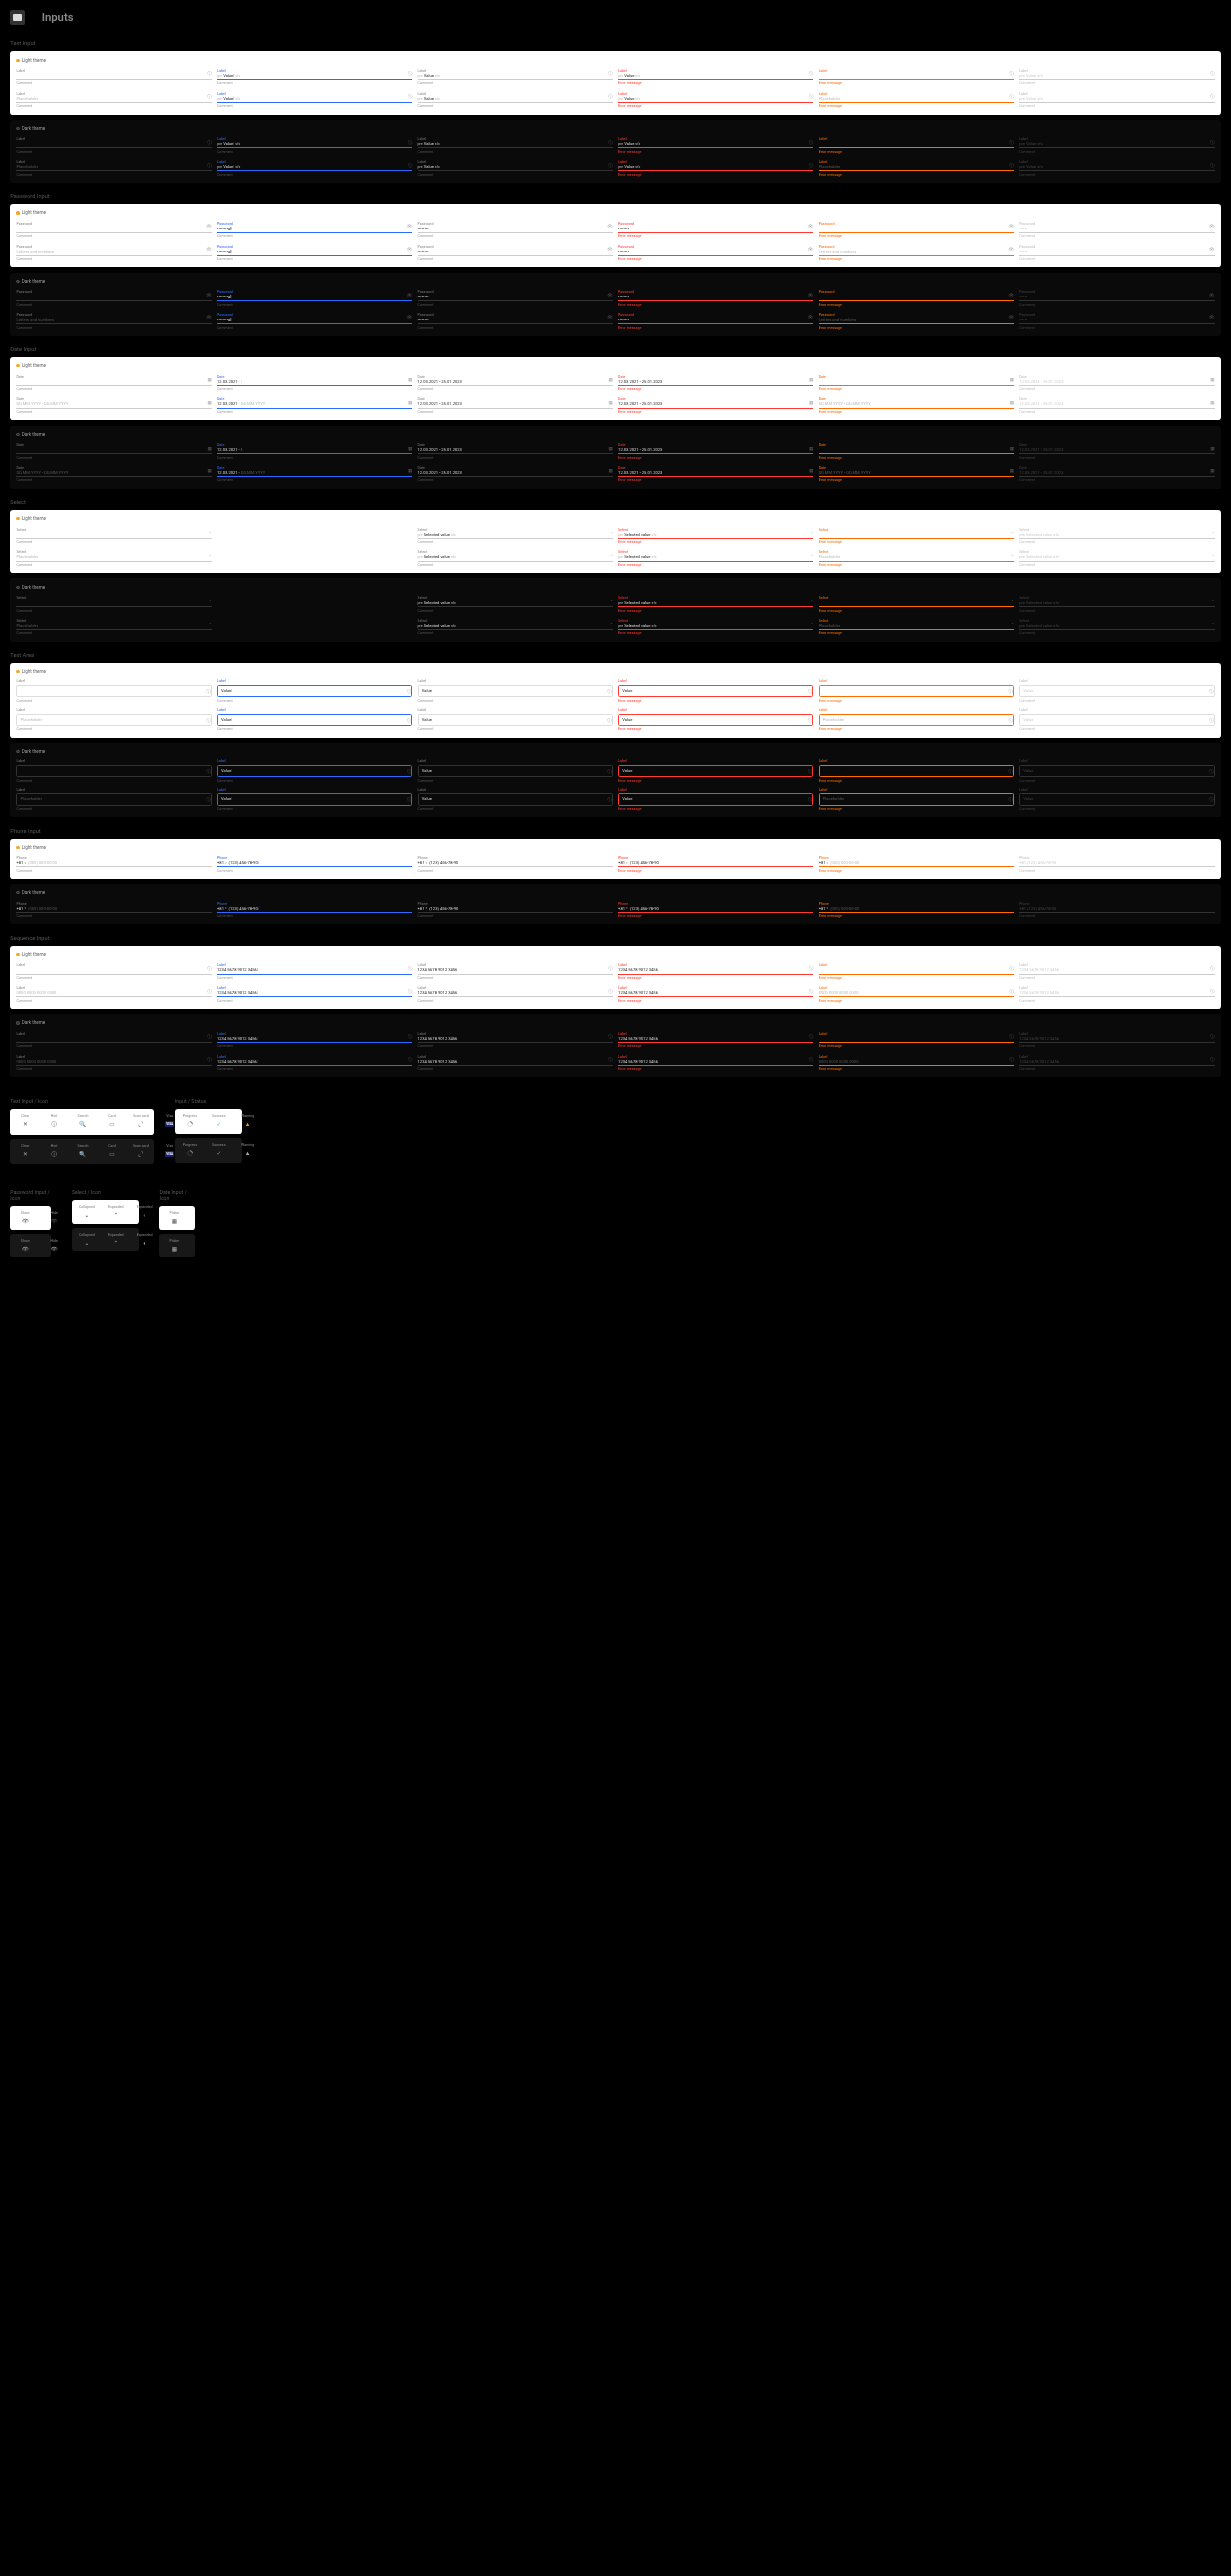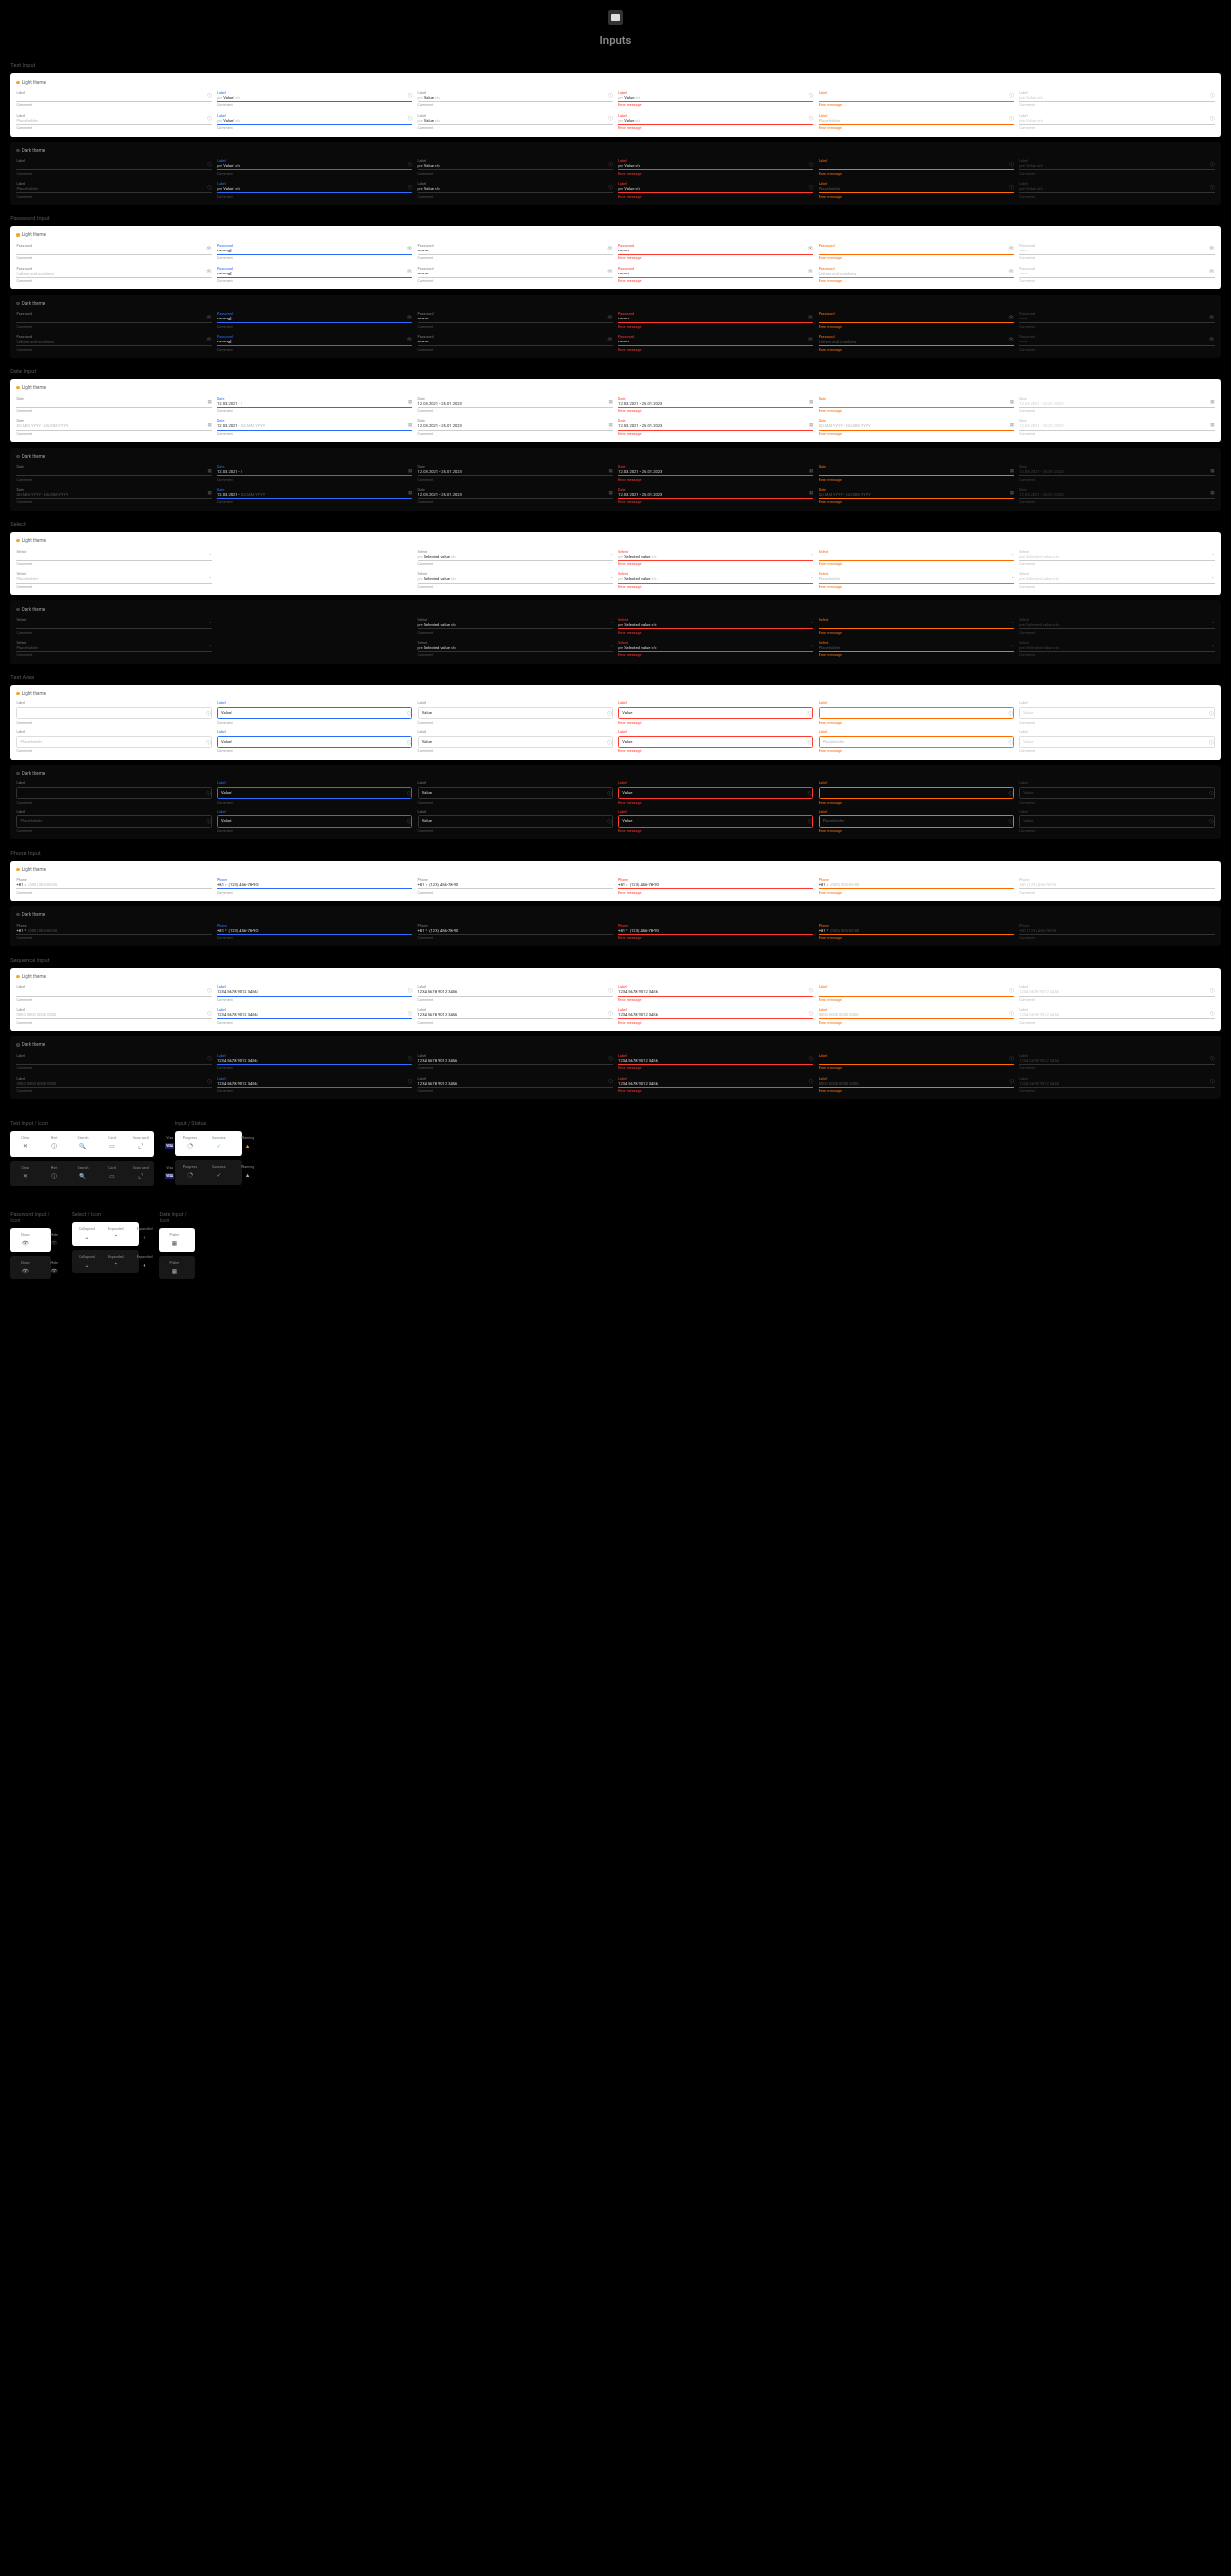--- a/index.html
+++ b/index.html
@@ -3,21 +3,21 @@
 <meta charset="utf-8">
 <style>
   * { box-sizing: border-box; margin: 0; padding: 0; }
   body {
     background: #000;
     font-family: -apple-system, BlinkMacSystemFont, "Segoe UI", Roboto, sans-serif;
     font-size: 5.2px;
     color: #999;
     padding: 10.3px;
   }
-  .page-header { display: flex; align-items: center; gap: 9px; margin-bottom: 15.5px; flex-direction: column; }
+  .page-header { display: flex; align-items: center; gap: 17px; margin-bottom: 15.5px; }
   .page-icon {
     width: 14.4px; height: 14.4px; background: #333; border-radius: 2.1px;
     display: flex; align-items: center; justify-content: center;
   }
   .page-icon-inner { width: 9.3px; height: 6.2px; background: #ddd; border-radius: 1px; }
   .page-title { font-size: 11.3px; font-weight: 600; color: #888; }
   .section-title { font-size: 5.7px; color: #555; margin: 10.3px 0 5.2px; }
   .theme-block { border-radius: 3.1px; padding: 6.2px; margin-bottom: 5.2px; }
   .theme-block.light { background: #fff; }
   .theme-block.dark { background: #0a0a0a; }

